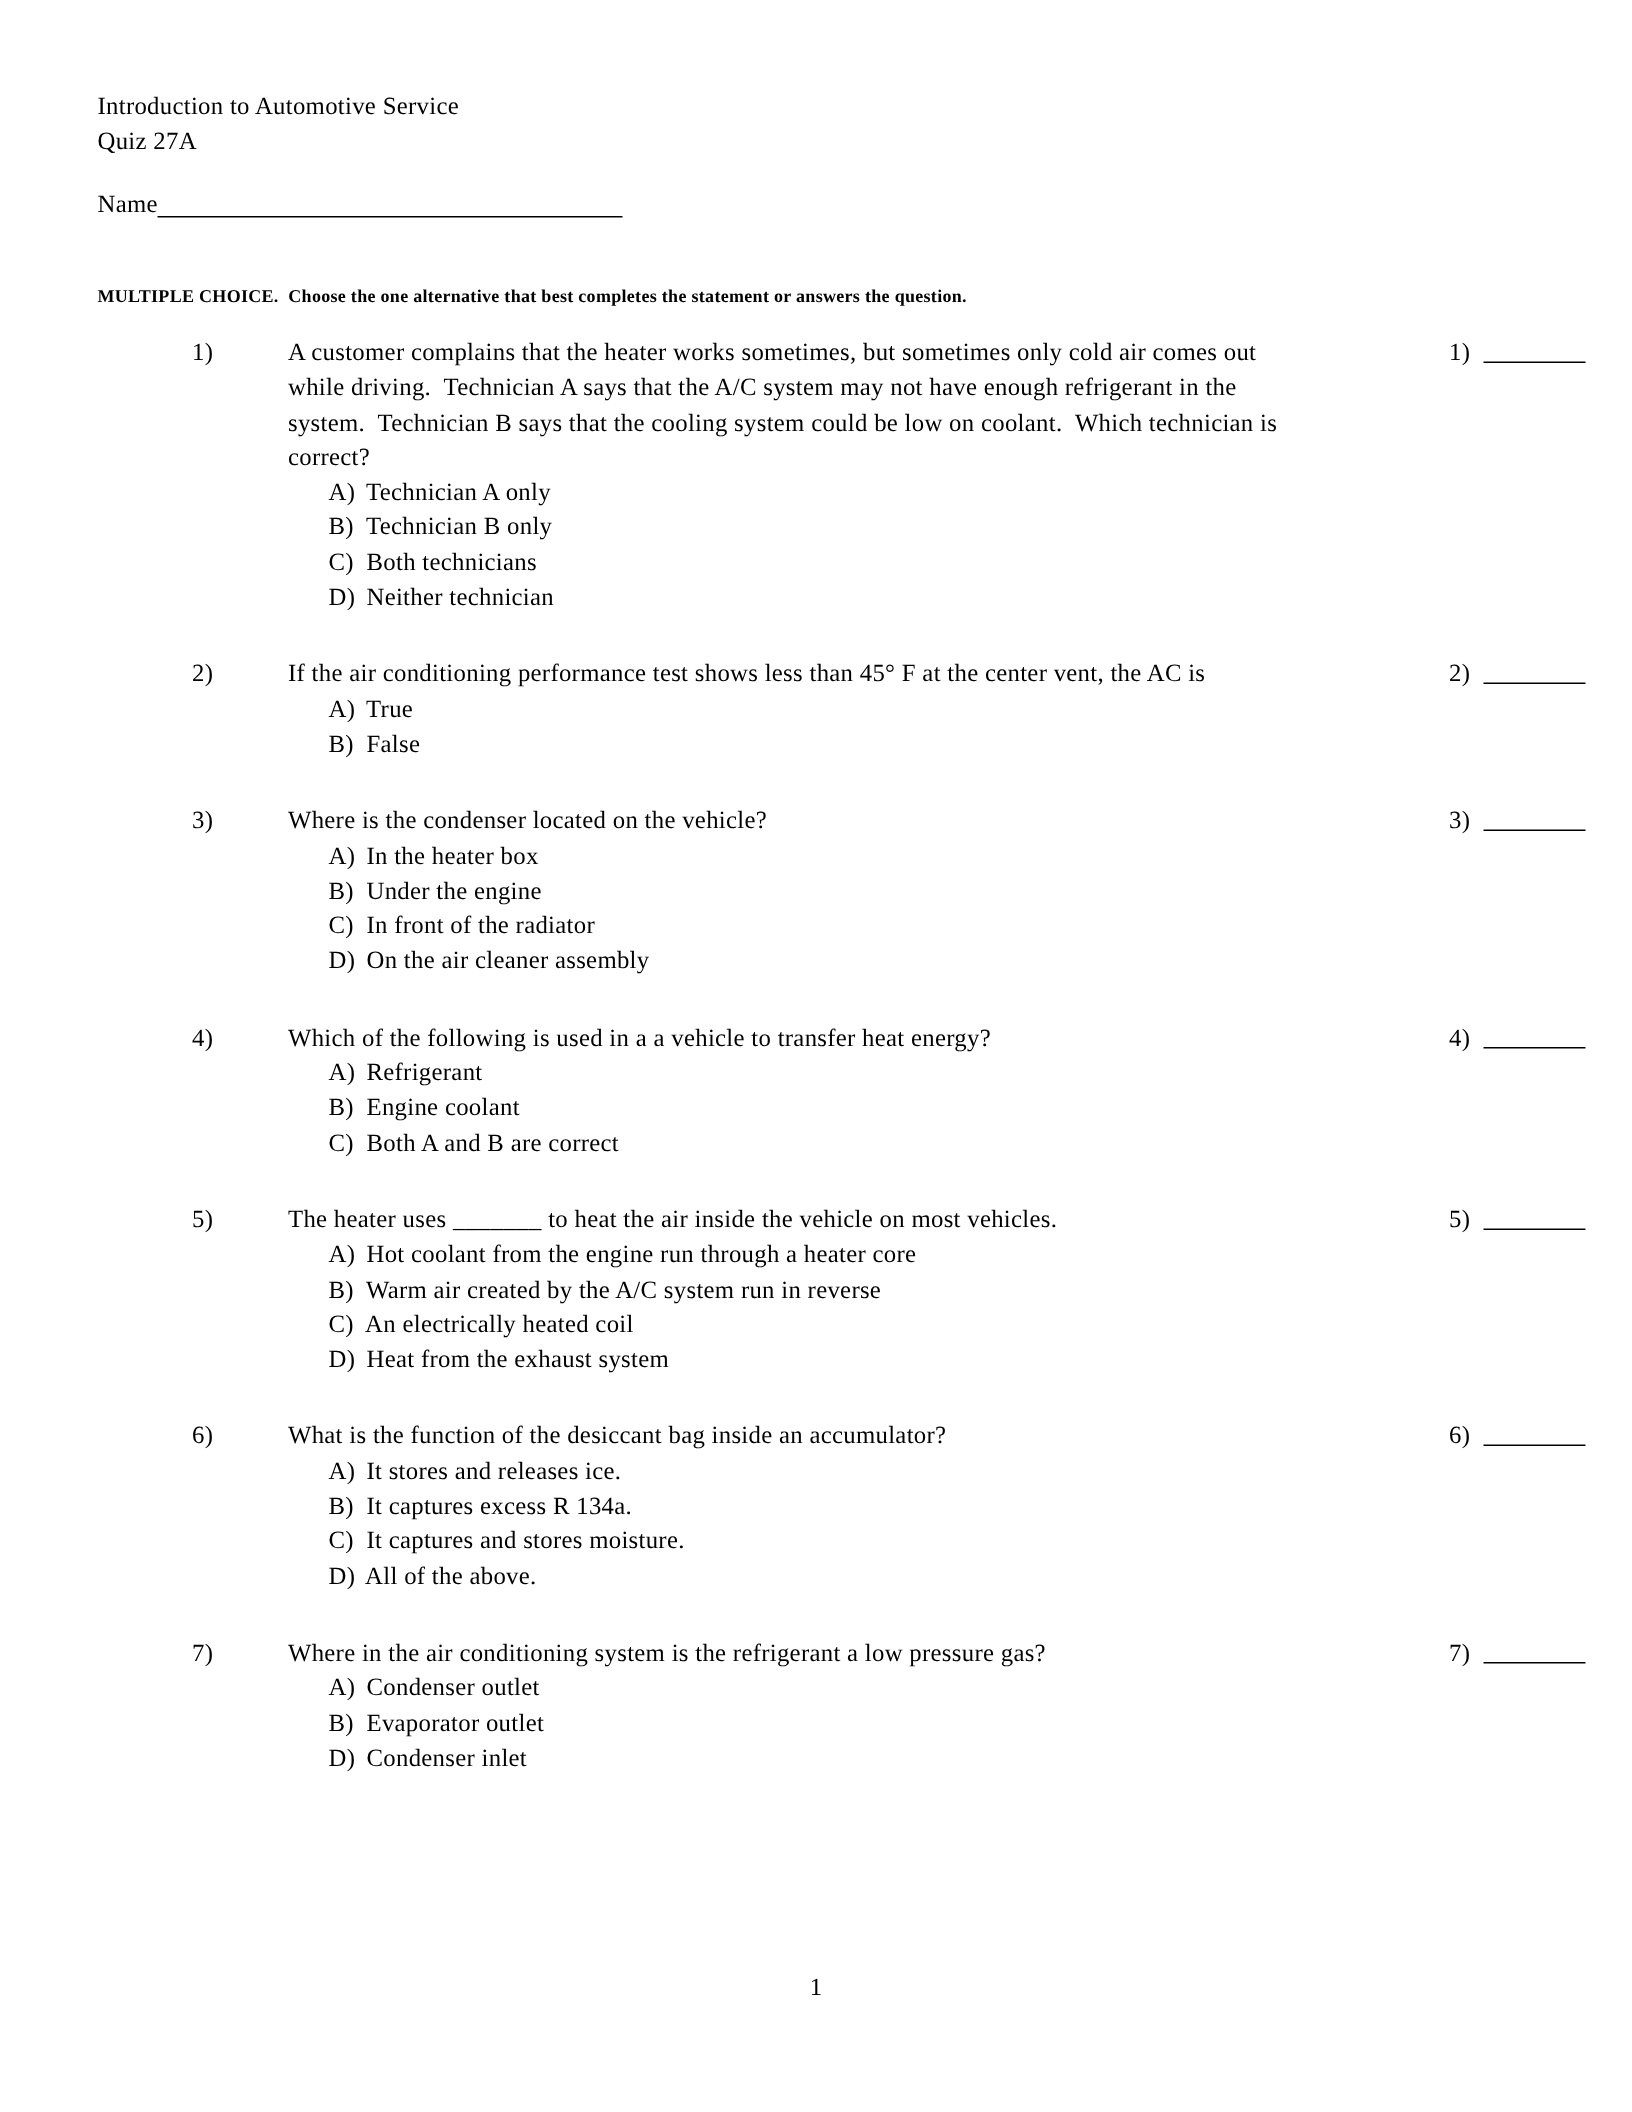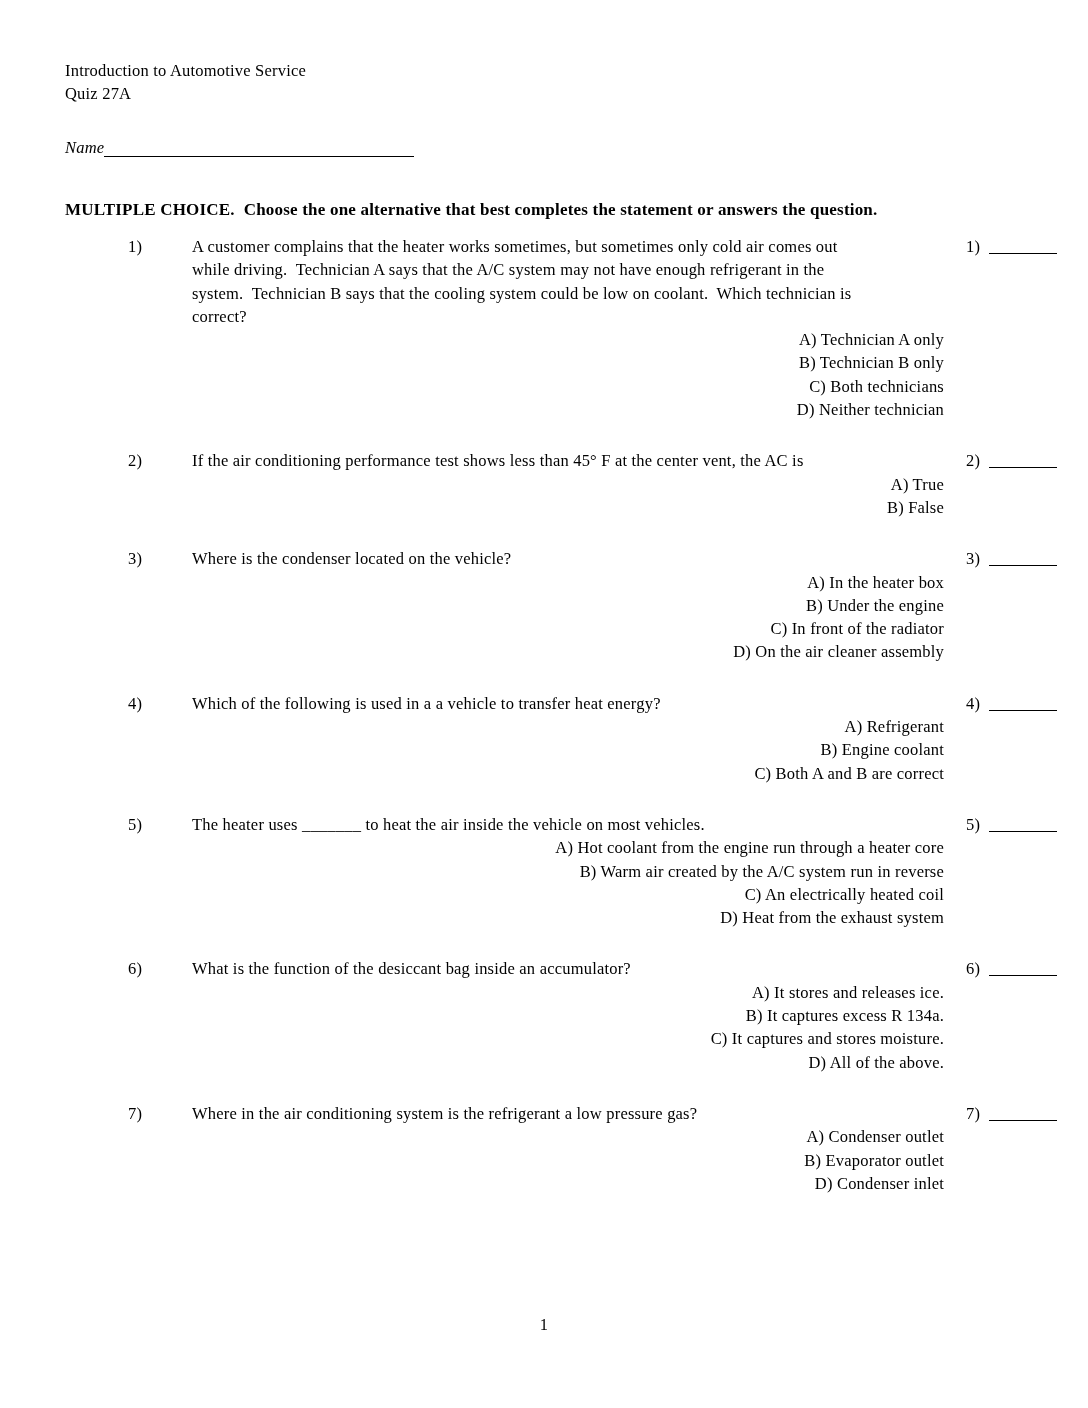--- a/index.html
+++ b/index.html
@@ -22,35 +22,34 @@
     width: 100%;
     height: 100%;
     box-sizing: border-box;
     padding: 59px 26px 0 65px;
   }
   .header-line {
     line-height: 23px;
     white-space: pre;
   }
   .name-row {
-    margin-top: 31px;
-    line-height: 23px;
-    font-style: italic;
+    margin-top: 19px;
+    line-height: 23px;
   }
   .name-underline {
     display: inline-block;
     width: 310px;
     height: 1em;
     border-bottom: 1.6px solid #000;
     vertical-align: -4px;
   }
   .instructions {
     margin-top: 39px;
     font-weight: bold;
-    font-size: 17px;
+    font-size: 12px;
     line-height: 23px;
     white-space: pre-wrap;
   }
   .questions {
     margin-top: 14px;
   }
   .question {
     display: flex;
     margin-left: 63px;
     margin-bottom: 28px;
@@ -69,21 +68,20 @@
     flex: 1 1 auto;
     max-width: 752px;
     margin-left: 44px;
   }
   .q-line {
     white-space: pre;
   }
   .choice {
     padding-left: 27px;
     white-space: pre;
-    text-align: right;
   }
   .choice-label {
     display: inline-block;
     min-width: 21px;
   }
   .q-answer {
     flex: 0 0 96px;
     margin-left: auto;
     display: flex;
     align-items: flex-start;

